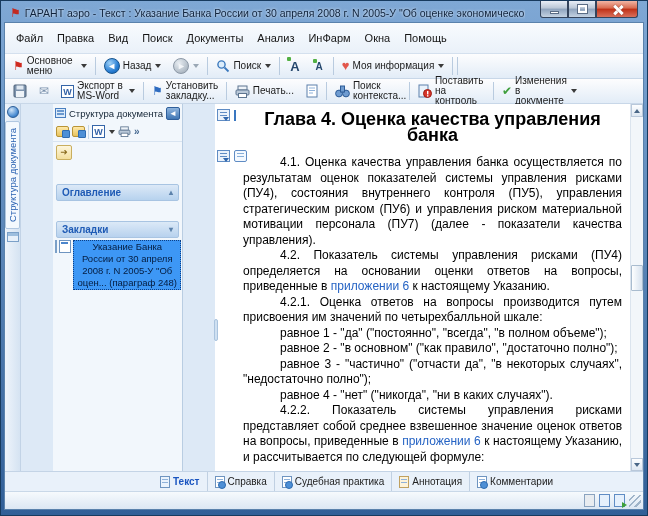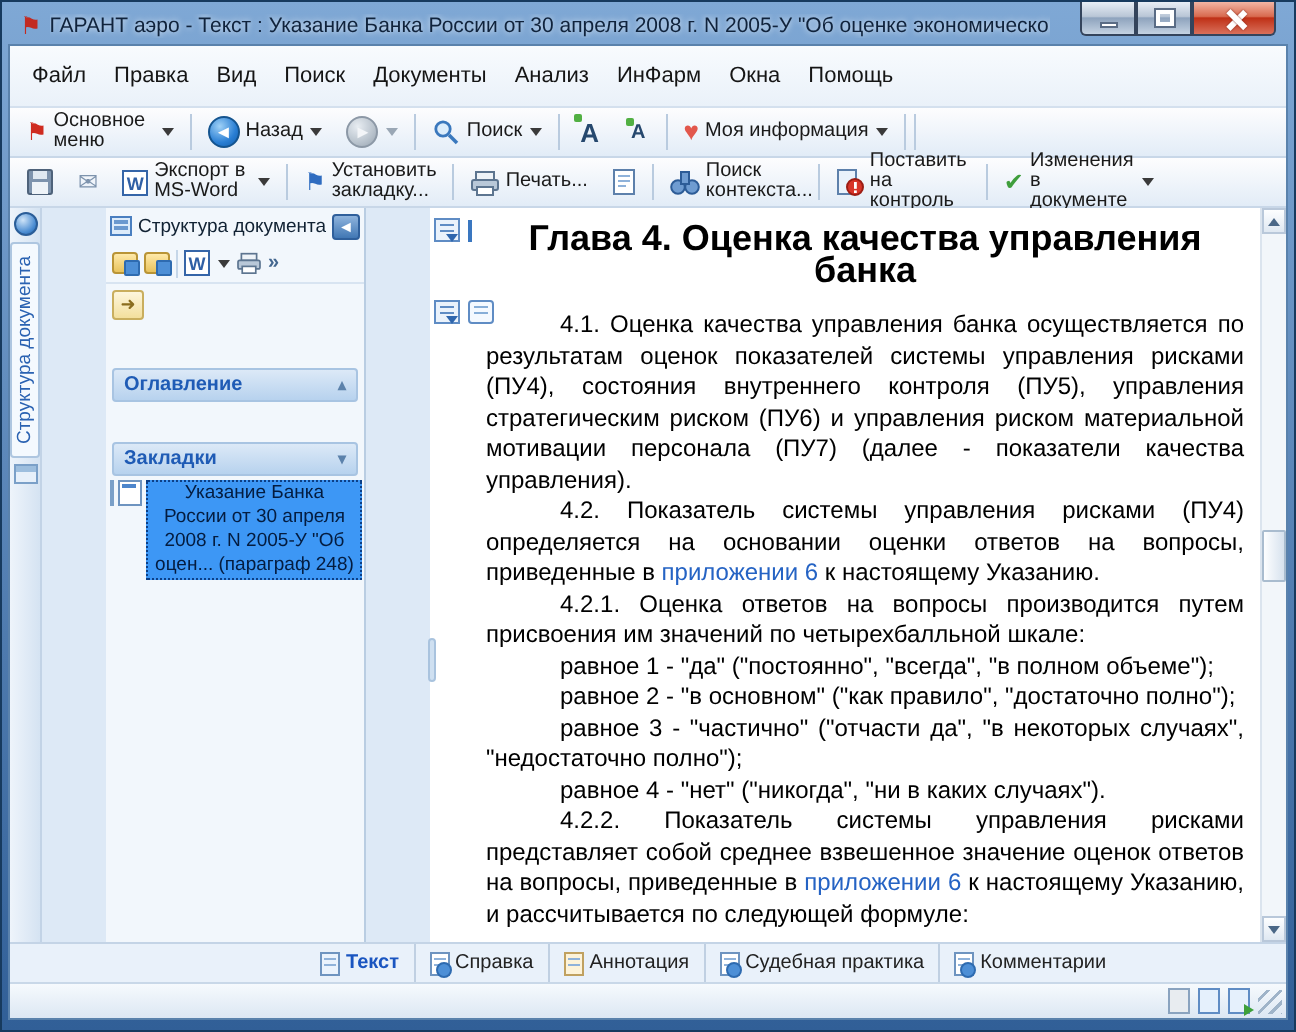--- a/index.html
+++ b/index.html
@@ -416,32 +416,32 @@
         <span>Текст</span>
       </span>
       <span class="tab">
         <span class="tab-ic sync">
             <i></i>
             <i></i>
           </span>
         <span>Справка</span>
       </span>
       <span class="tab">
-        <span class="tab-ic gold">
-            <i></i>
-            <i></i>
-          </span>
-        <span>Аннотация</span>
+        <span class="tab-ic sync">
+            <i></i>
+            <i></i>
+          </span>
+        <span>Судебная практика</span>
       </span>
       <span class="tab">
-        <span class="tab-ic sync">
-            <i></i>
-            <i></i>
-          </span>
-        <span>Судебная практика</span>
+        <span class="tab-ic gold">
+            <i></i>
+            <i></i>
+          </span>
+        <span>Аннотация</span>
       </span>
       <span class="tab">
         <span class="tab-ic sync">
             <i></i>
             <i></i>
           </span>
         <span>Комментарии</span>
       </span>
     </div>
 

